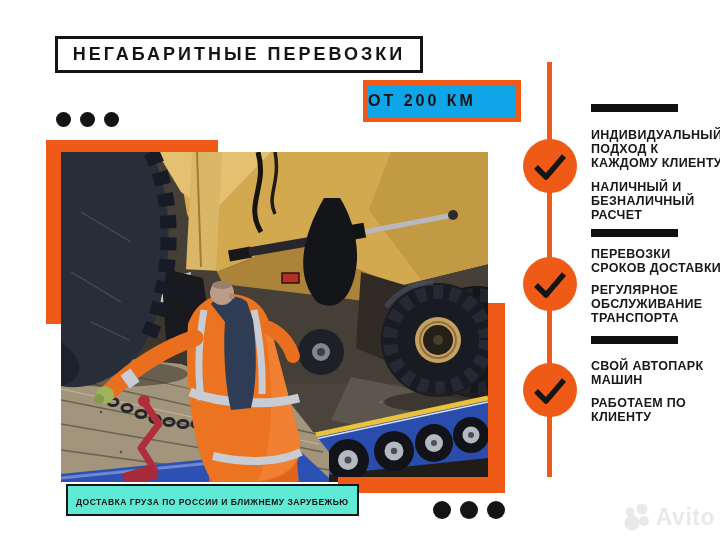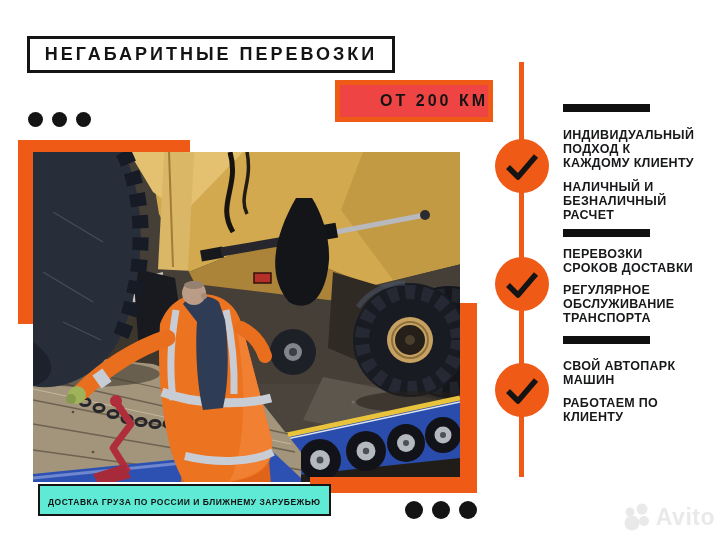--- a/index.html
+++ b/index.html
@@ -6,40 +6,40 @@
     --accent:#f05a17;
     --ink:#141414;
     --watermark:#e9e9e9;
   }
   html,body{margin:0;padding:0;}
   body{
     width:720px;height:540px;position:relative;background:#ffffff;
     font-family:"Liberation Sans","DejaVu Sans",sans-serif;
     overflow:hidden;
   }
-  .abs{position:absolute;}
+  .abs{position:absolute;margin-left:28px;}
 
   
   .title-box{
     left:27px;top:36px;width:368px;height:37px;
     border:3px solid var(--ink);
     display:flex;align-items:center;justify-content:center;
     box-sizing:border-box;background:#fff;
   }
   .title-box span{
     font-size:18px;font-weight:bold;color:var(--ink);
     letter-spacing:3px;white-space:nowrap;
   }
 
   
   .badge-box{
     left:335px;top:80px;width:158px;height:42px;
     border:5px solid var(--accent);
-    display:flex;align-items:center;justify-content:flex-end;
-    box-sizing:border-box;background:#ef4444;
+    display:flex;align-items:center;justify-content:flex-start;
+    box-sizing:border-box;background:#0ea5e9;
   }
   .badge-box span{
     font-size:16px;font-weight:bold;color:var(--ink);
     letter-spacing:3px;white-space:nowrap;
   }
 
   
   .dot{border-radius:50%;background:var(--ink);}
   .dot.top{width:15px;height:15px;top:112px;}
   .dot.bottom{width:18px;height:18px;top:501px;}

